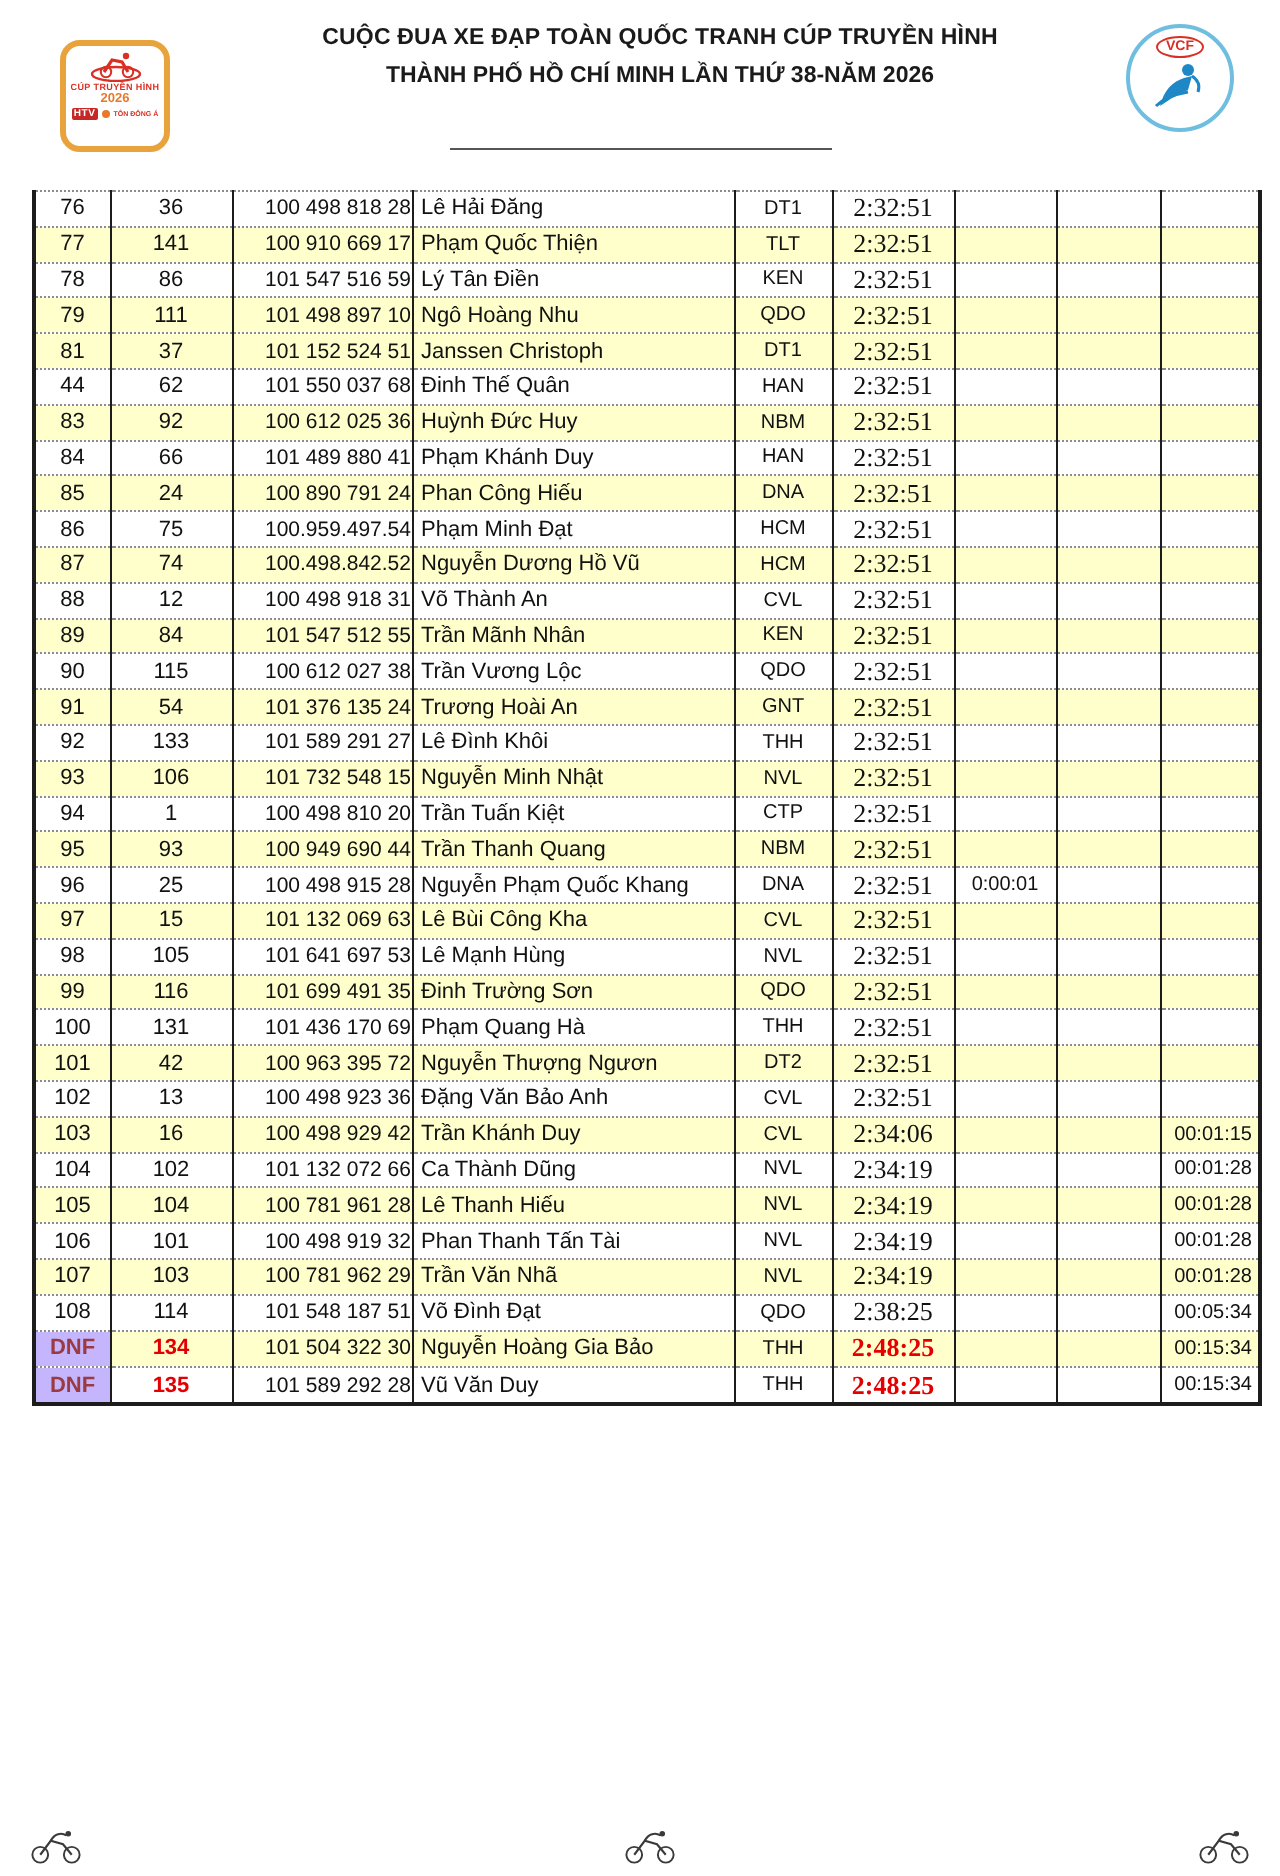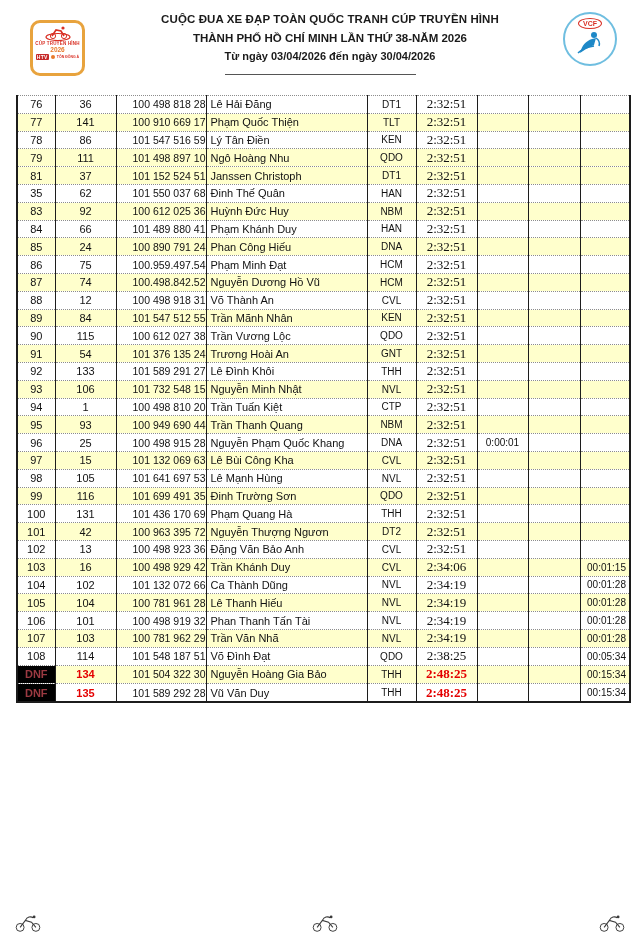--- a/index.html
+++ b/index.html
@@ -47,21 +47,21 @@
   .results td:first-child{border-left:2px solid #1c1c1c;}
   .results td:last-child{border-right:2px solid #1c1c1c;}
   .results tr:last-child td{border-bottom:2px solid #1c1c1c;}
   .results tr.shaded td{background:#ffffcc;}
   .results td[data-cell="uci"]{font-size:10.5px;padding-left:16px;}
   .results td[data-cell="name"]{text-align:left;padding-left:4px;}
   .results td[data-cell="team"]{font-size:10px;}
   .results td[data-cell="time"]{font-family:"Liberation Serif",serif;font-size:13px;}
   .results td[data-cell="gap"]{font-size:10px;}
   .results td[data-cell="gap_total"]{font-size:10px;text-align:right;padding-right:3px;}
-  .results tr.dnf-row td[data-cell="rank"]{background:#000000;color:#9c3a42;font-weight:bold;}
+  .results tr.dnf-row td[data-cell="rank"]{background:#c4b5fd;color:#9c3a42;font-weight:bold;}
   .results tr.dnf-row td[data-cell="bib"]{color:#e40000;font-weight:bold;}
   .results tr.dnf-row td[data-cell="time"]{color:#e40000;font-weight:bold;}
 
   
   .foot-cyclist{position:absolute;width:28px;height:22px;}
   .fc-left{left:14px;top:912px;}
   .fc-center{left:311px;top:912px;}
   .fc-right{left:598px;top:912px;}
 </style>
 </head>
@@ -82,21 +82,20 @@
     <div class="l3">
       <span class="htv">HTV</span>
       <span class="dot"></span>
       <span class="sponsor">TÔN ĐÔNG Á</span>
     </div>
   </div>
 
   <div class="title-block">
     <div class="title-line1">CUỘC ĐUA XE ĐẠP TOÀN QUỐC TRANH CÚP TRUYỀN HÌNH</div>
     <div class="title-line2">THÀNH PHỐ HỒ CHÍ MINH LẦN THỨ 38-NĂM 2026</div>
-    <div class="title-line3">Từ ngày 03/04/2026 đến ngày 30/04/2026</div>
   </div>
   <div class="header-divider"></div>
 
   <div class="logo-right">
     <div class="vcf-oval">VCF</div>
     <svg class="cyc" viewBox="0 0 36 28">
       <circle cx="22" cy="6" r="3" fill="#1e88c7"></circle>
       <path d="M8,24 C10,16 14,12 20,10 L24,9 L22,16 L14,20 Z" fill="#1e88c7"></path>
       <path d="M6,24 C10,20 16,18 22,17" fill="none" stroke="#1e88c7" stroke-width="1.5"></path>
       <path d="M24,9 C27,11 28,14 27,17" fill="none" stroke="#1e88c7" stroke-width="1.5"></path>
@@ -165,21 +164,21 @@
       <td data-cell="bib">37</td>
       <td data-cell="uci">101 152 524 51</td>
       <td data-cell="name">Janssen Christoph</td>
       <td data-cell="team">DT1</td>
       <td data-cell="time">2:32:51</td>
       <td data-cell="gap"></td>
       <td data-cell="spare"></td>
       <td data-cell="gap_total"></td>
     </tr>
         <tr>
-      <td data-cell="rank">35</td>
+      <td data-cell="rank">44</td>
       <td data-cell="bib">62</td>
       <td data-cell="uci">101 550 037 68</td>
       <td data-cell="name">Đinh Thế Quân</td>
       <td data-cell="team">HAN</td>
       <td data-cell="time">2:32:51</td>
       <td data-cell="gap"></td>
       <td data-cell="spare"></td>
       <td data-cell="gap_total"></td>
     </tr>
         <tr class="shaded">

